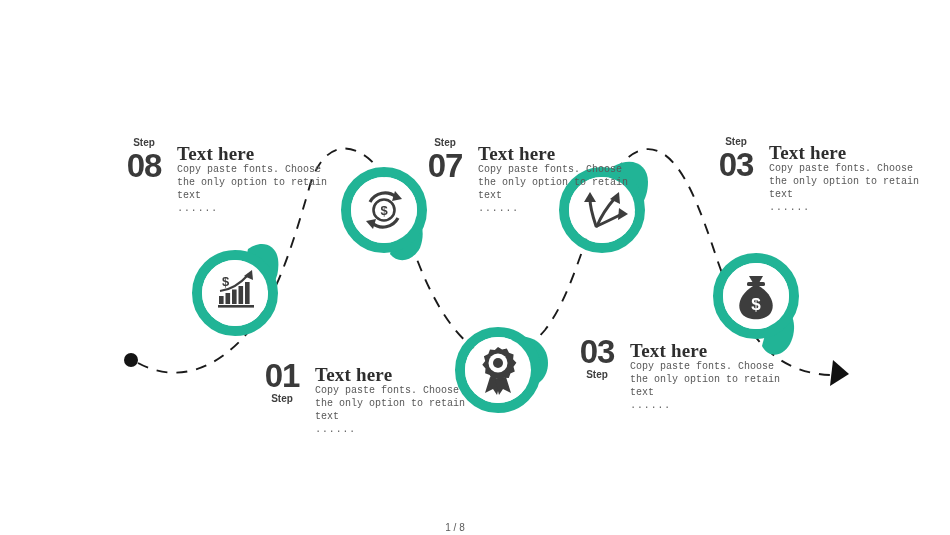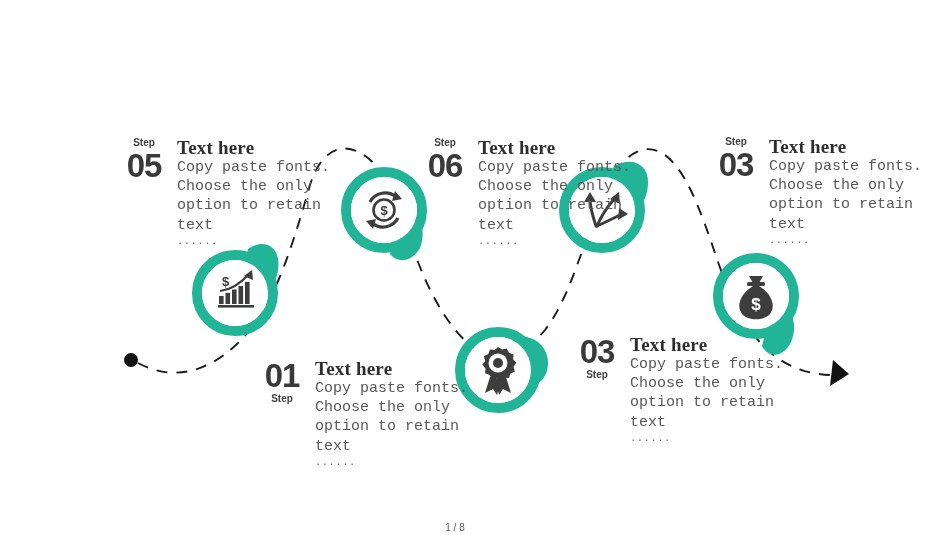--- a/index.html
+++ b/index.html
@@ -65,33 +65,34 @@
     color: #3a3a3a;
     display: block;
     letter-spacing: -1px;
   }
   .numcol .step-word.top { margin-bottom: 1px; }
   .numcol .step-word.bot { margin-top: 2px; }
 
   .txtcol {
     padding-left: 7px;
     color: #3a3a3a;
+    margin-top: 6px;
   }
   .head {
     font-family: "Liberation Serif", serif;
     font-size: 19px;
     font-weight: bold;
     color: #2e2e2e;
     line-height: 1.05;
     white-space: nowrap;
     letter-spacing: 0.2px;
   }
   .body {
     font-family: "Liberation Mono", monospace;
-    font-size: 15px;
+    font-size: 10px;
     line-height: 1.28;
     color: #585858;
     margin-top: 0px;
     max-width: 160px;
   }
   .dots {
     font-family: "Liberation Mono", monospace;
     font-size: 10.5px;
     color: #6a6a6a;
     letter-spacing: 0.5px;
@@ -236,21 +237,21 @@
     <div class="txtcol">
       <div class="head">Text here</div>
       <div class="body">Copy paste fonts. Choose the only option to retain text</div>
       <div class="dots">......</div>
     </div>
   </div>
 
   <div class="stepblock" style="left:118px; top:138px;">
     <div class="numcol">
       <span class="step-word top">Step</span>
-      <span class="step-num">05</span>
+      <span class="step-num">08</span>
     </div>
     <div class="txtcol">
       <div class="head">Text here</div>
       <div class="body">Copy paste fonts. Choose the only option to retain text</div>
       <div class="dots">......</div>
     </div>
   </div>
 
   <div class="stepblock" style="left:571px; top:335px;">
     <div class="numcol">
@@ -260,21 +261,21 @@
     <div class="txtcol">
       <div class="head">Text here</div>
       <div class="body">Copy paste fonts. Choose the only option to retain text</div>
       <div class="dots">......</div>
     </div>
   </div>
 
   <div class="stepblock" style="left:419px; top:138px;">
     <div class="numcol">
       <span class="step-word top">Step</span>
-      <span class="step-num">06</span>
+      <span class="step-num">07</span>
     </div>
     <div class="txtcol">
       <div class="head">Text here</div>
       <div class="body">Copy paste fonts. Choose the only option to retain text</div>
       <div class="dots">......</div>
     </div>
   </div>
 
   <div class="stepblock" style="left:710px; top:137px;">
     <div class="numcol">

